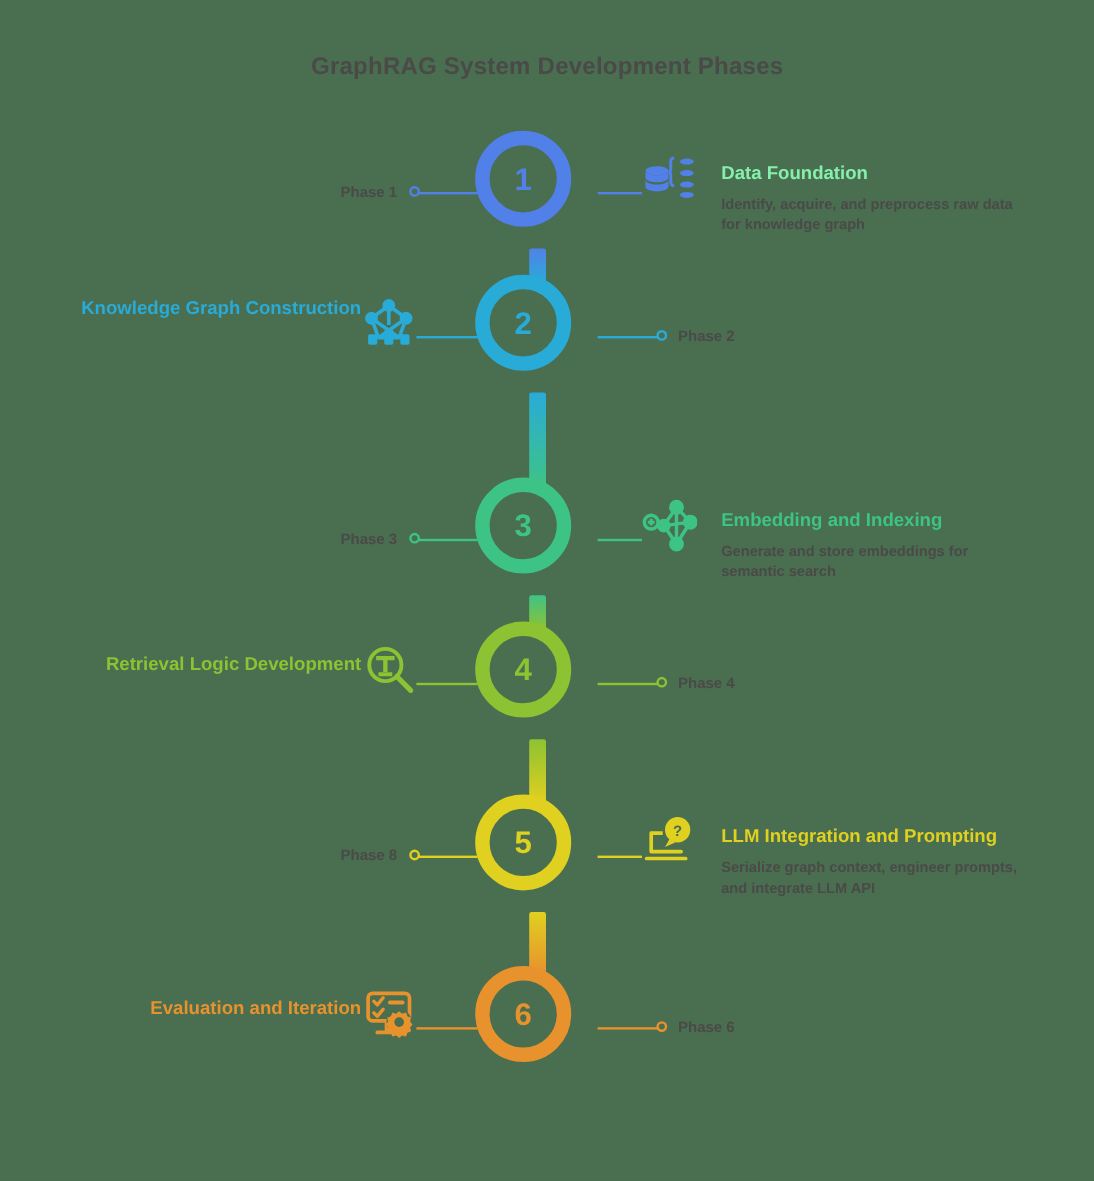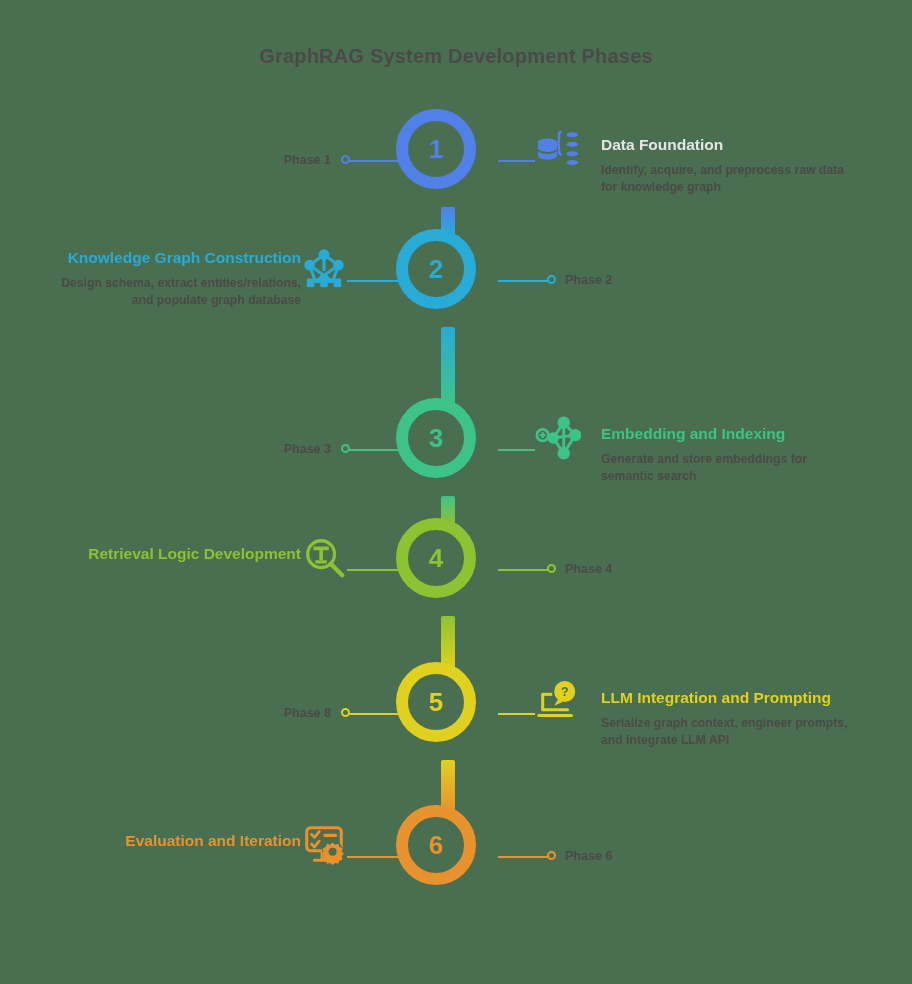--- a/index.html
+++ b/index.html
@@ -140,21 +140,21 @@
      <path d="M3 25v6c0 2.2 4.5 4 10 4s10-1.8 10-4v-6c0 2.2-4.5 4-10 4s-10-1.8-10-4z"></path>
      <path d="M28 6c-2 0-3 1.2-3 3v6c0 2-1 3-2 3 1 0 2 1 2 3v6c0 1.8 1 3 3 3" fill="none" stroke="currentColor" stroke-width="2.6"></path>
      <ellipse cx="39" cy="9" rx="6" ry="2.6"></ellipse>
           <ellipse cx="39" cy="19" rx="6" ry="2.6"></ellipse>
      <ellipse cx="39" cy="29" rx="6" ry="2.6"></ellipse>
           <ellipse cx="39" cy="38" rx="6" ry="2.6"></ellipse>
    </svg>
       </div>
       <div class="conn" style="top: 160px; background: rgb(81, 129, 232); left: 498px; width: 37px;"></div>
       <div class="block right" style="left: 601px; top: 135px;">
-        <h3 style="color: #e5e5e5;">Data Foundation</h3>
+        <h3 style="color: #86efac;">Data Foundation</h3>
         <p>Identify, acquire, and preprocess raw data for knowledge graph</p>
       </div>
       <div class="node" style="left: 396px; top: 229px; border-color: rgb(41, 171, 216);">
         <span class="node-num" style="color: rgb(41, 171, 216);">2</span>
       </div>
       <div class="conn" style="left: 498px; top: 280px; width: 53px; background: rgb(41, 171, 216);"></div>
       <div class="dot" style="left: 547px; top: 275px; border-color: rgb(41, 171, 216);"></div>
       <div class="phase-label" style="top: 273px; left: 565px;">Phase 2</div>
       <div class="icon" style="left: 301px; top: 246px; color: rgb(41, 171, 216);">
         <svg viewBox="0 0 48 48" fill="none" stroke="currentColor" stroke-width="3.2" stroke-linejoin="round">
@@ -164,21 +164,20 @@
      <path d="M24 9 L9 20 L15 37 L33 37 L39 20 Z"></path>
      <path d="M24 9 L24 26 M9 20 L33 37 M39 20 L15 37"></path>
      <rect x="6" y="34" width="8" height="9" rx="1.5" fill="currentColor" stroke="none"></rect>
      <rect x="20" y="30" width="8" height="13" rx="1.5" fill="currentColor" stroke="none"></rect>
      <rect x="34" y="34" width="8" height="9" rx="1.5" fill="currentColor" stroke="none"></rect>
    </svg>
       </div>
       <div class="conn" style="top: 280px; background: rgb(41, 171, 216); left: 347px; width: 51px;"></div>
       <div class="block left" style="right: 611px; top: 248px;">
         <h3 style="color: rgb(41, 171, 216);">Knowledge Graph Construction</h3>
-        <p>Design schema, extract entities/relations, and populate graph database</p>
       </div>
       <div class="node" style="left: 396px; top: 398px; border-color: rgb(62, 195, 135);">
         <span class="node-num" style="color: rgb(62, 195, 135);">3</span>
       </div>
       <div class="conn" style="left: 349px; top: 449px; width: 49px; background: rgb(62, 195, 135);"></div>
       <div class="dot" style="left: 341px; top: 444px; border-color: rgb(62, 195, 135);"></div>
       <div class="phase-label" style="top: 442px; right: 581px;">Phase 3</div>
       <div class="icon" style="left: 535px; top: 415px; color: rgb(62, 195, 135);">
         <svg viewBox="0 0 48 48" fill="none" stroke="currentColor" stroke-width="3">
      <circle cx="8" cy="21" r="6"></circle>

